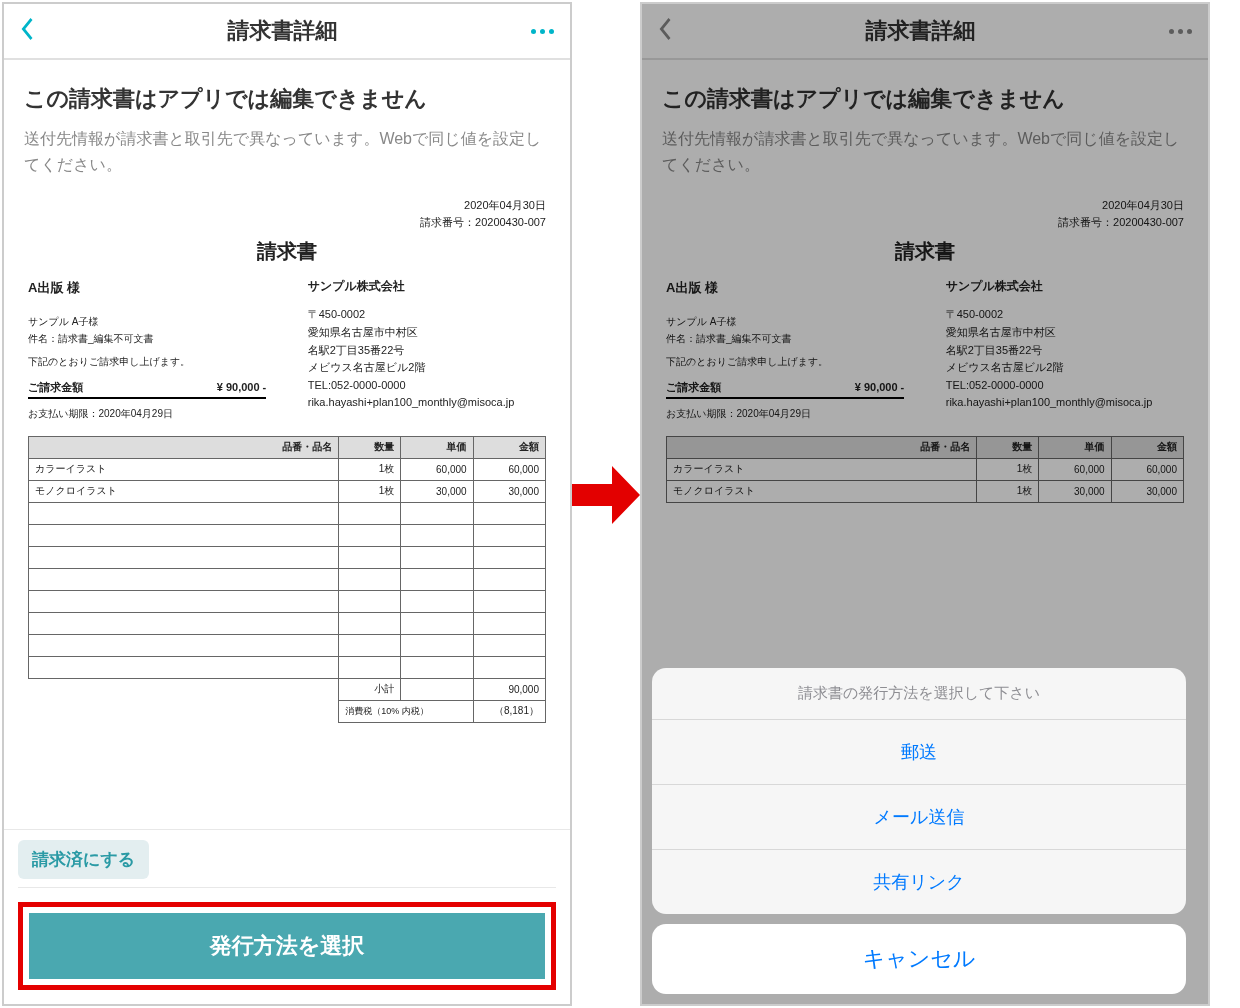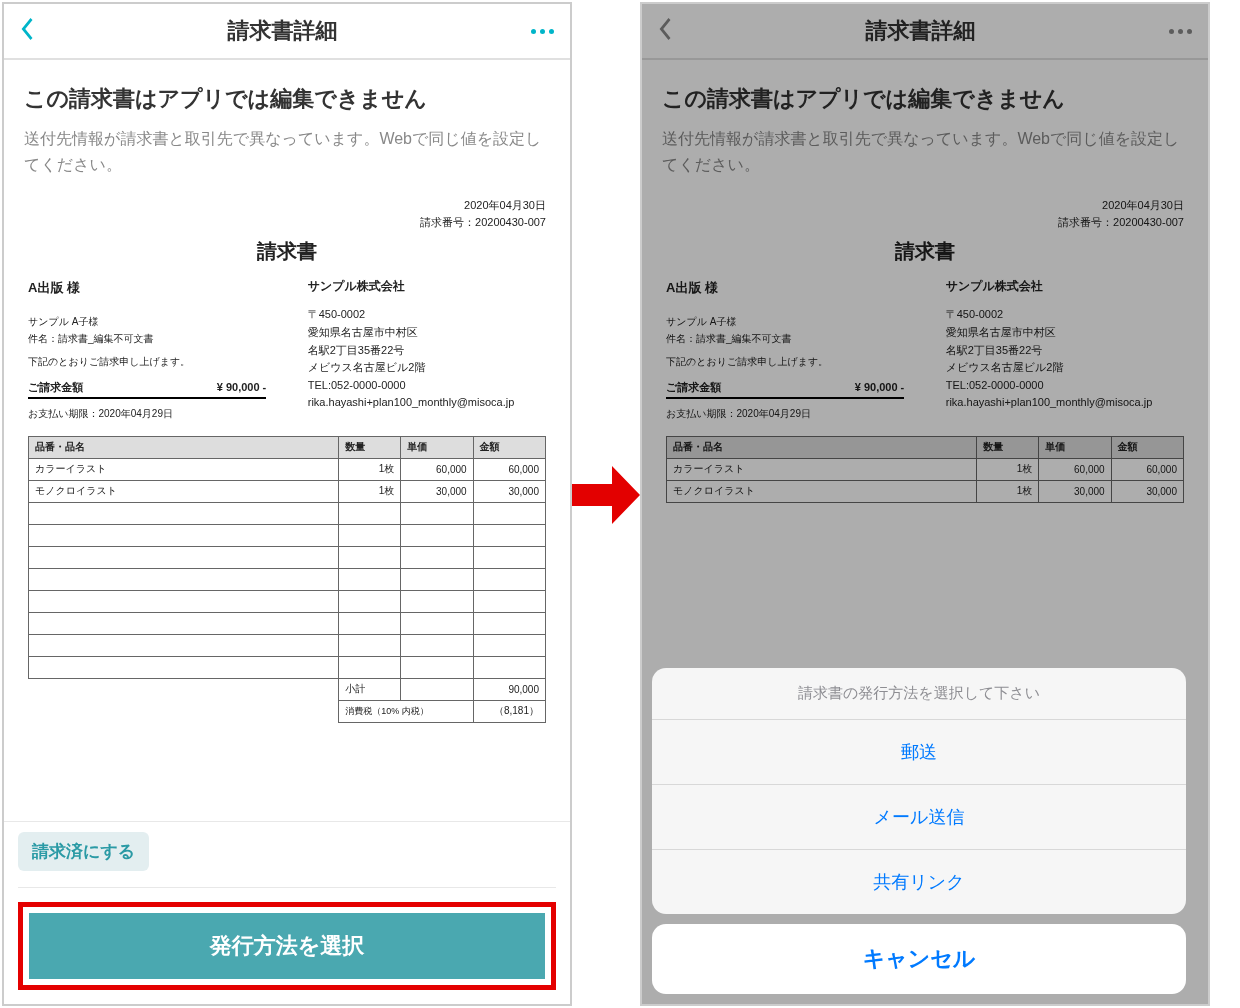--- a/index.html
+++ b/index.html
@@ -73,42 +73,42 @@
   width: 100%;
   border-collapse: collapse;
   margin-top: 14px;
   font-size: 10px;
 }
 .doc-table th, .doc-table td {
   border: 1px solid #666;
   padding: 3px 6px;
   height: 22px;
 }
-.doc-table th { background: #ddd; font-weight: 700; text-align: left; }
+.doc-table th { background: #ddd; font-weight: 700; text-align: right; }
 .col-name { width: 60%; text-align: left; }
 .col-qty  { width: 12%; text-align: right; }
 .col-unit { width: 14%; text-align: right; }
 .col-amt  { width: 14%; text-align: right; }
 .subtotal-row td { text-align: right; }
 .footer-bar {
   position: absolute;
   bottom: 0; left: 0; right: 0;
   background: #fff;
   padding: 10px 14px 14px;
   border-top: 1px solid #e8e8e8;
 }
 .mark-invoiced {
   display: inline-block;
   background: #e3eef0;
   color: #2a9aa5;
   font-weight: 700;
   font-size: 17px;
   padding: 8px 14px;
   border-radius: 6px;
-  margin-bottom: 16px;
+  margin-bottom: 8px;
 }
 .divider-line { border-top: 1px solid #e8e8e8; margin-bottom: 14px; }
 .primary-cta-wrap {
   border: 5px solid #e40000;
   padding: 6px;
 }
 .primary-cta {
   background: #4aa8b0;
   color: #fff;
   font-size: 22px;
@@ -150,21 +150,21 @@
   padding: 20px 0;
   border-bottom: 1px solid #d8d8d8;
 }
 .sheet-option:last-child { border-bottom: none; }
 .sheet-cancel {
   background: #fff;
   border-radius: 14px;
   text-align: center;
   color: #007aff;
   font-size: 22px;
-  font-weight: 700;
+  font-weight: 400;
   padding: 20px 16px;
 }
 </style>
 </head>
 <body>
 
 <div class="screen screen-left">
   <div class="header">
     <div>
       <svg class="back-chevron" viewBox="0 0 14 24">
@@ -280,21 +280,21 @@
           <tr>
             <td class="col-name">&nbsp;</td>
             <td class="col-qty"></td>
             <td class="col-unit"></td>
             <td class="col-amt"></td>
           </tr>
         </tbody>
       <tbody>
         <tr class="subtotal-row">
           <td style="border:none"></td>
-          <td style="text-align:left">小計</td>
+          <td style="text-align:right">小計</td>
           <td></td>
           <td>90,000</td>
         </tr>
         <tr class="subtotal-row">
           <td style="border:none"></td>
           <td colspan="2" style="text-align:left;font-size:9px">消費税（10% 内税）</td>
           <td>（8,181）</td>
         </tr>
       </tbody>
     </table>

